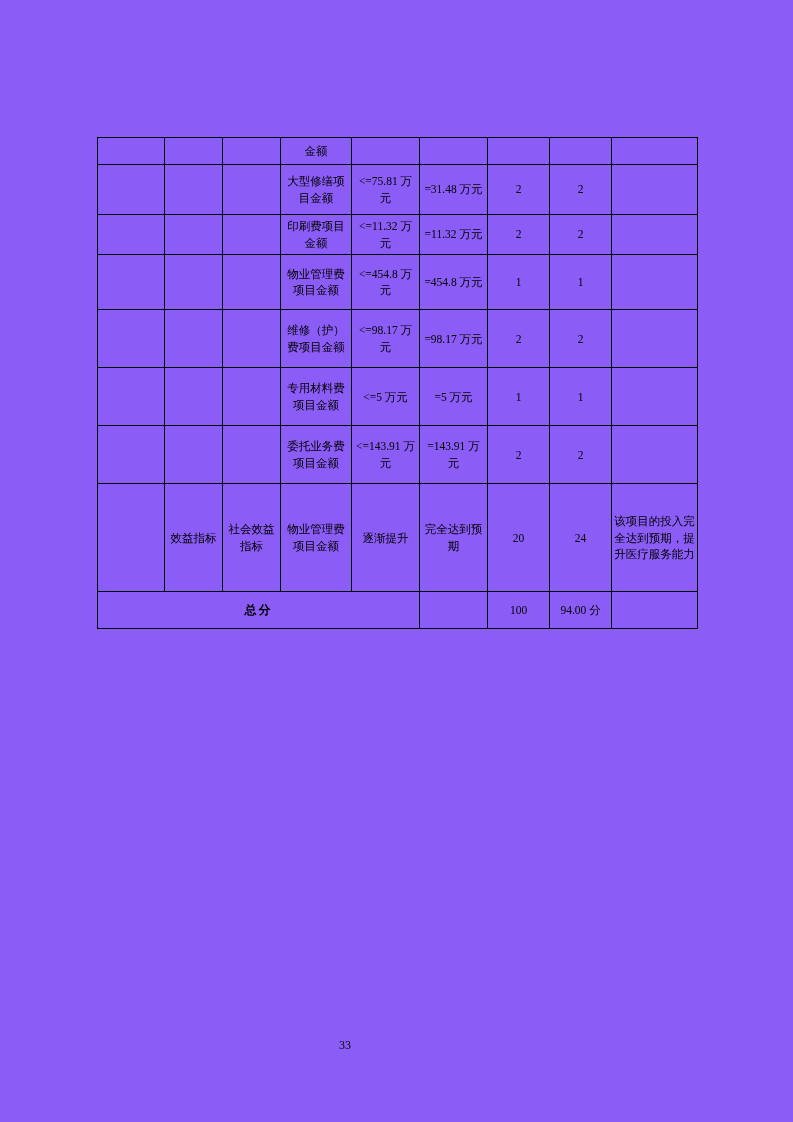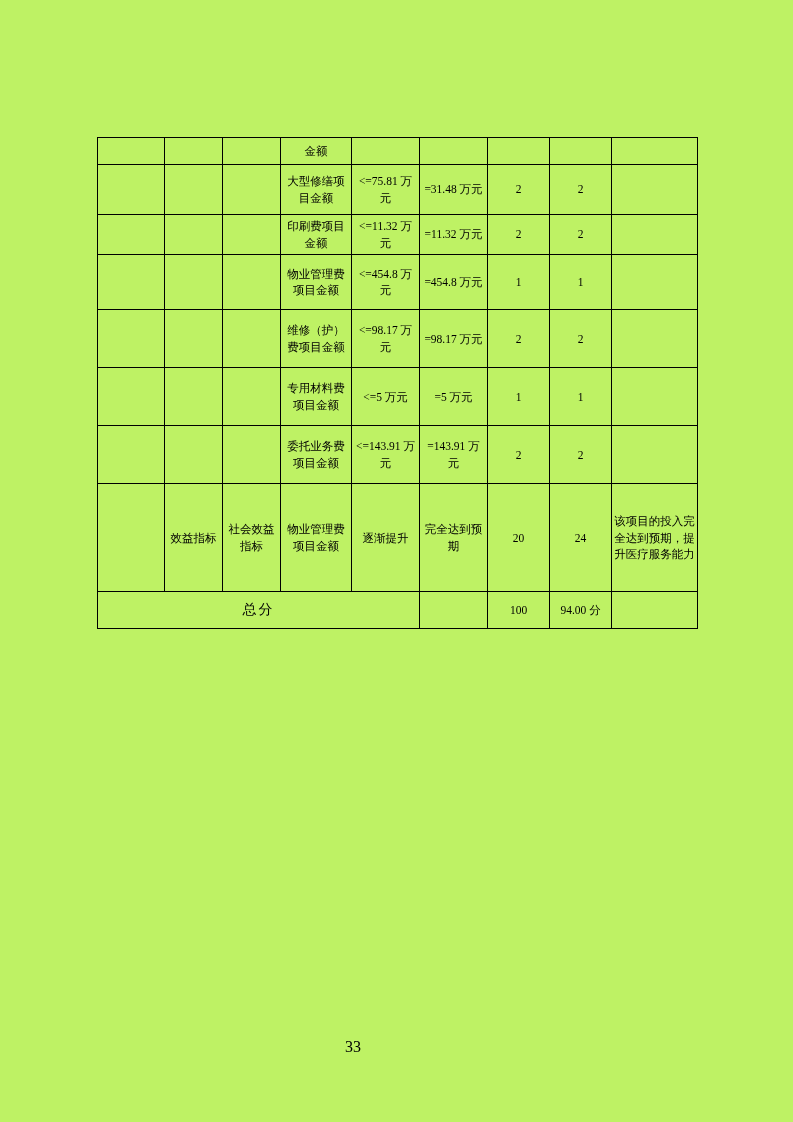--- a/index.html
+++ b/index.html
@@ -13,21 +13,21 @@
     font-family: "Liberation Serif", "DejaVu Serif", serif;
     color: #000000;
     position: relative;
   }
   .page {
     position: absolute;
     left: 0;
     top: 0;
     width: 793px;
     height: 1122px;
-    background: #bef264;
+    background: #8b5cf6;
   }
   .table-wrap {
     position: absolute;
     left: 97px;
     top: 137px;
     width: 600px;
   }
   table.perf {
     border-collapse: collapse;
     width: 600px;
@@ -51,30 +51,31 @@
   col.c4 { width: 68px; }
   col.c5 { width: 68px; }
   col.c6 { width: 62px; }
   col.c7 { width: 62px; }
   col.c8 { width: 86px; }
   .row-h1 td { height: 20px; }
   .totals td {
     height: 30px;
   }
   .totals .label {
-    font-size: 14px;
+    font-size: 12px;
     letter-spacing: 2px;
+    font-weight: bold;
   }
   .pagenum {
     position: absolute;
     top: 1038px;
-    left: 8px;
+    left: 0;
     width: 690px;
     text-align: center;
-    font-size: 16px;
+    font-size: 12px;
     font-family: "Liberation Serif", "DejaVu Serif", serif;
   }
 </style>
 </head>
 <body>
 
 <div class="page">
 
   <div class="table-wrap">
     <table class="perf">

